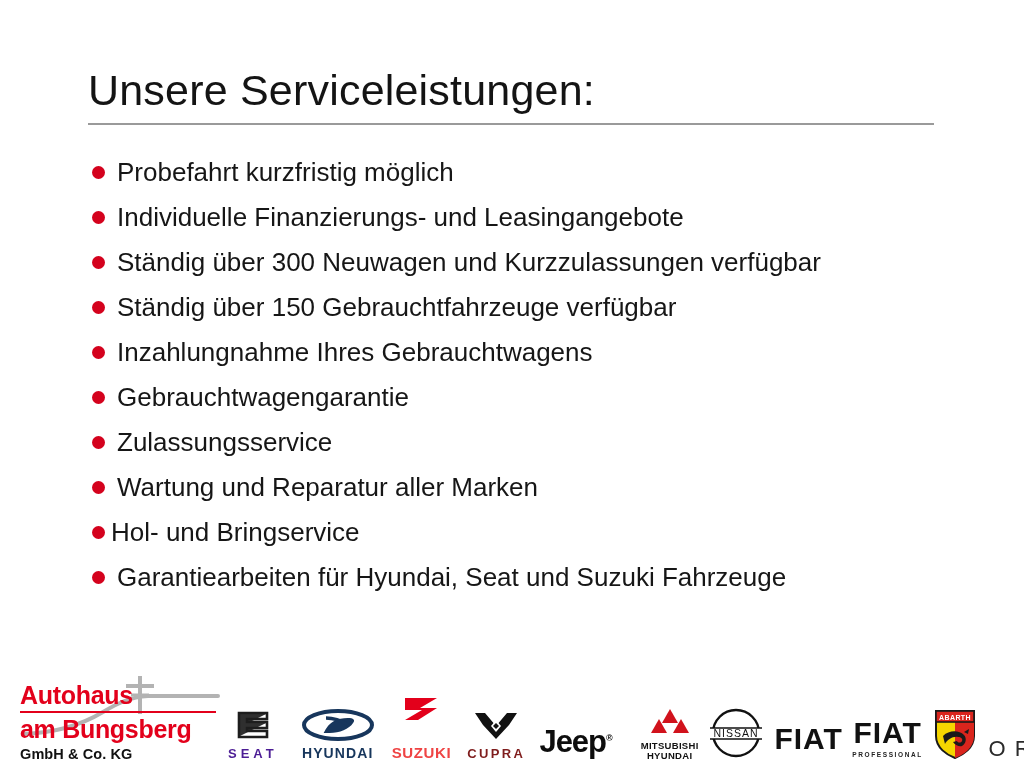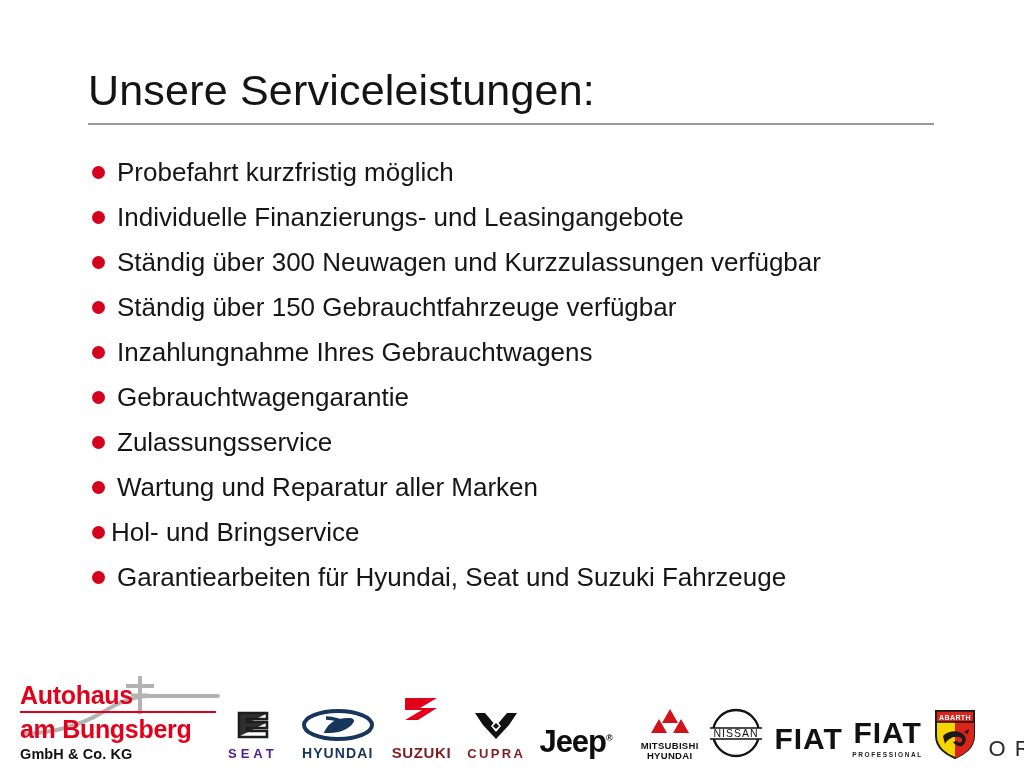--- a/index.html
+++ b/index.html
@@ -172,21 +172,21 @@
     font-size: 13px; letter-spacing: 4px; color: #4c1d95; margin-top: 6px;
   }
   
   .b-hyundai { width: 88px; margin-left: 24px; }
   .b-hyundai .brand-word {
     font-size: 14px; letter-spacing: 1.1px; color: #17365c; margin-top: 5px;
   }
   
   .b-suzuki { width: 78px; margin-left: 18px; }
   .b-suzuki .brand-word {
-    font-size: 15px; letter-spacing: 0.6px; color: #7f1d1d; margin-top: 20px;
+    font-size: 15px; letter-spacing: 0.6px; color: #ef4444; margin-top: 20px;
   }
   
   .b-cupra { width: 76px; margin-left: 16px; }
   .b-cupra .brand-word {
     font-size: 13px; letter-spacing: 2.4px; color: #7f1d1d; margin-top: 5px;
   }
   
   .b-jeep { width: 78px; margin-left: 14px; }
   .b-jeep .jeep-word {
     font-size: 31px; font-weight: 700; color: #0d0d0d;

